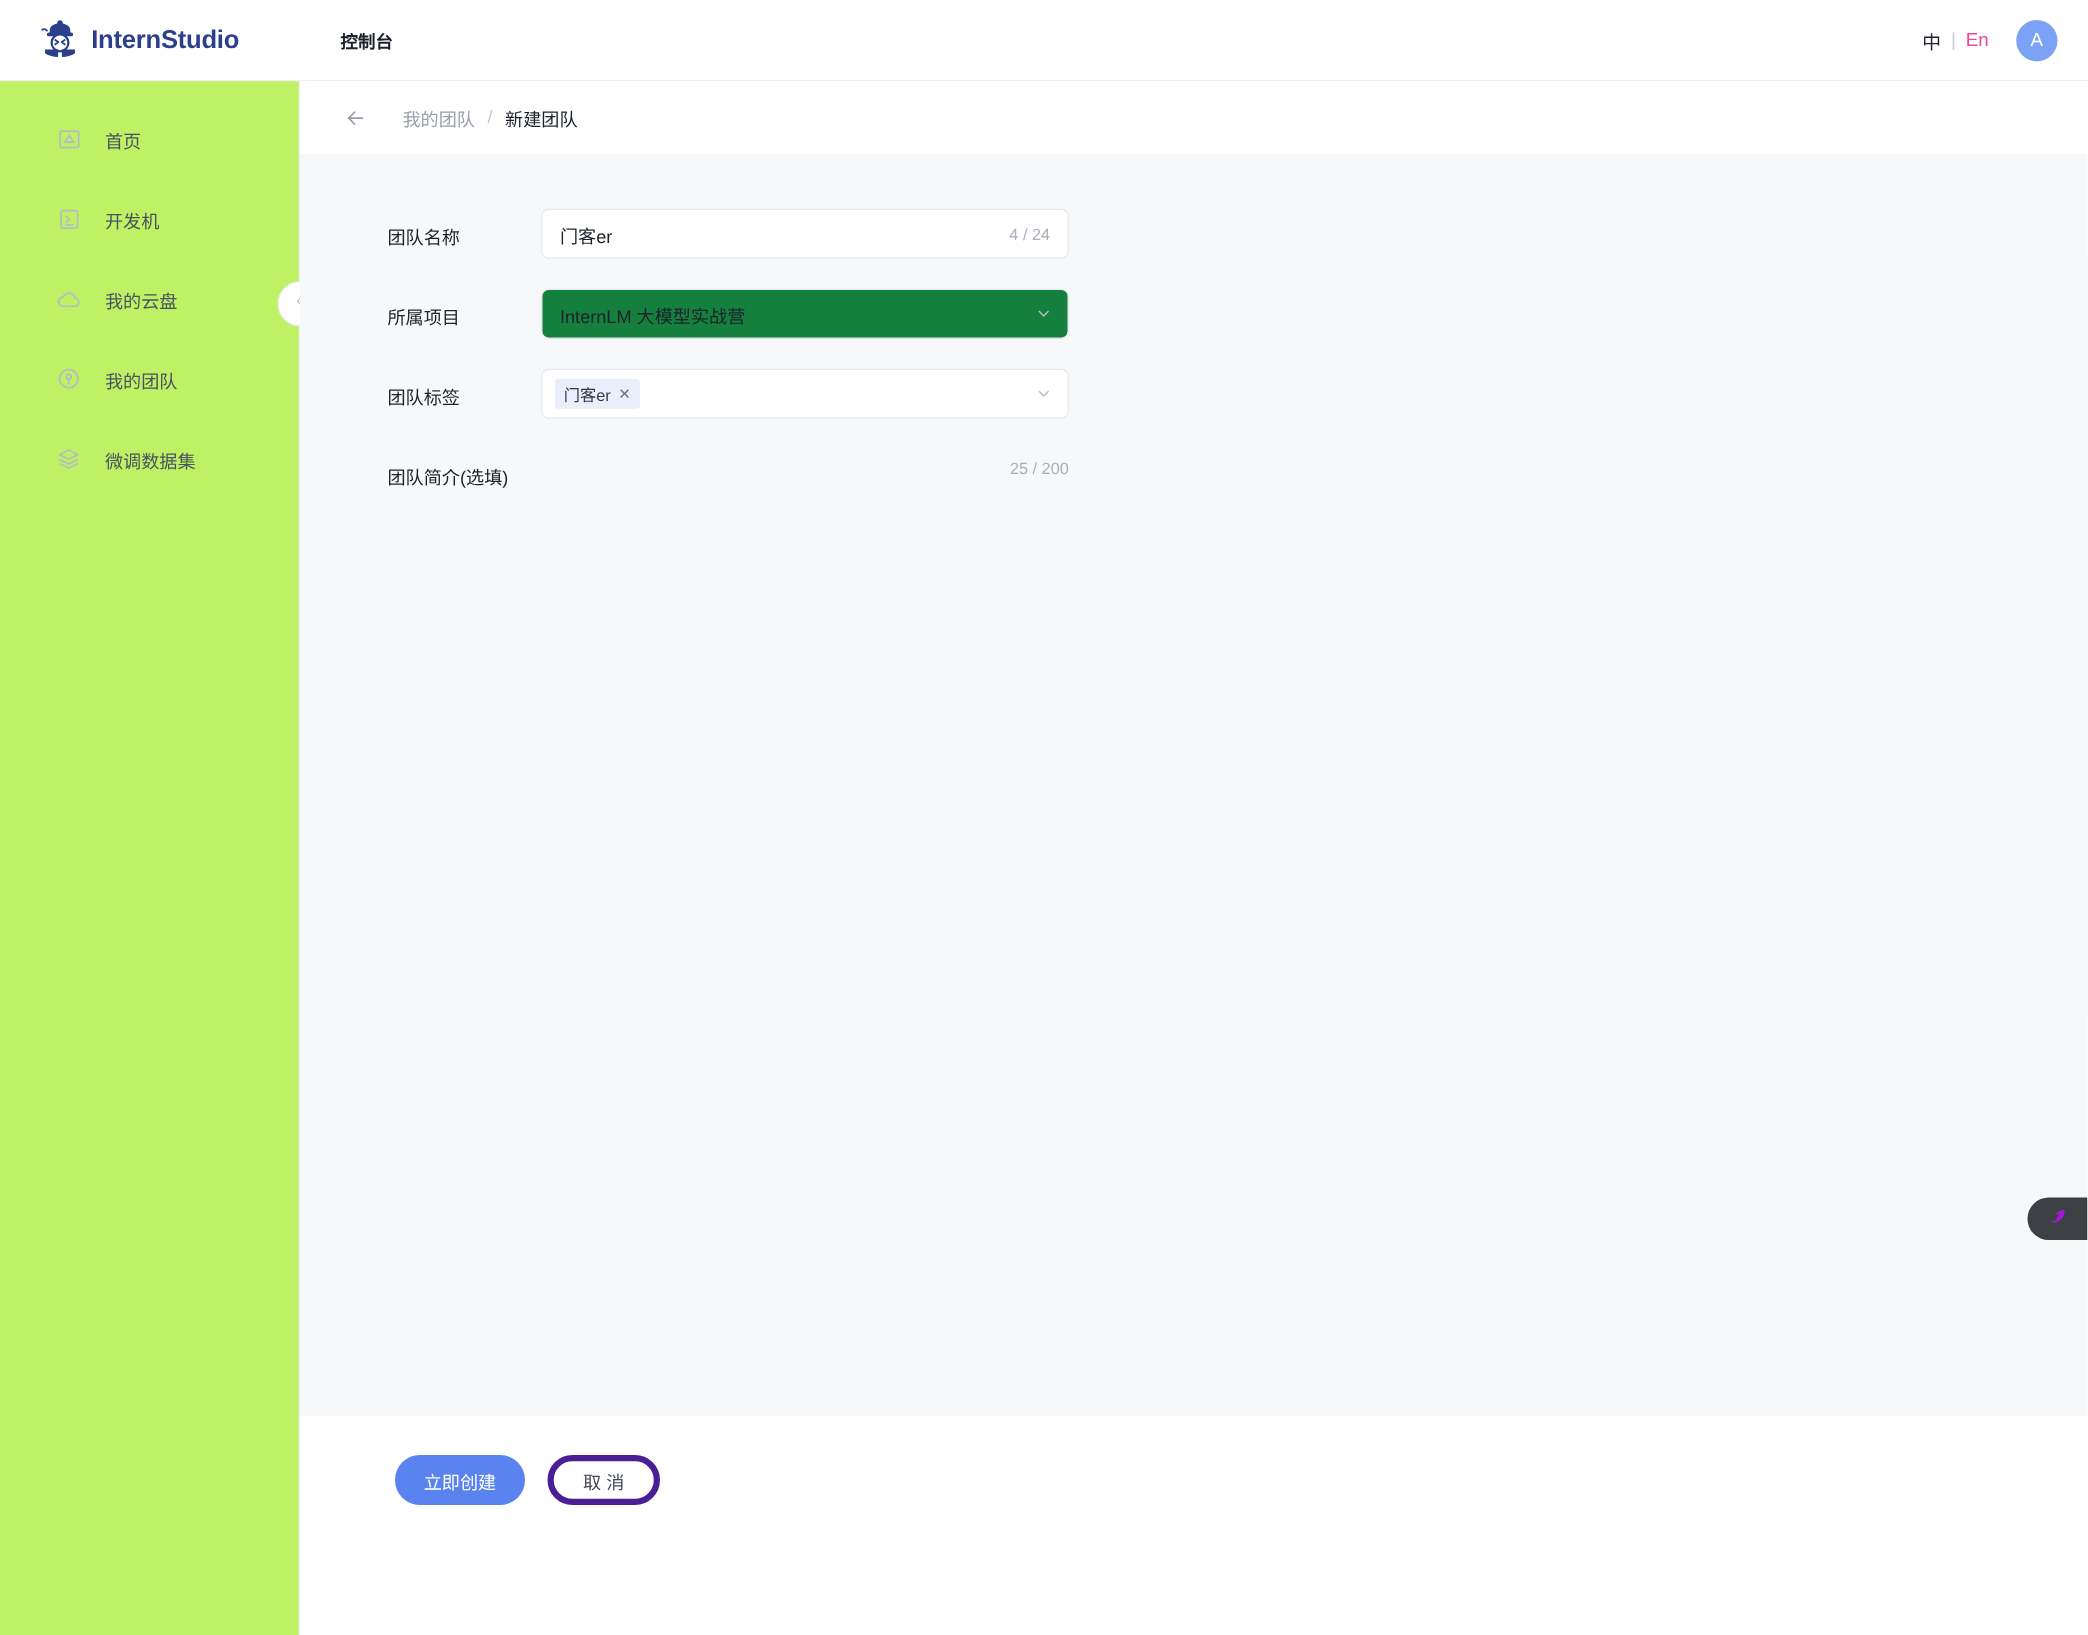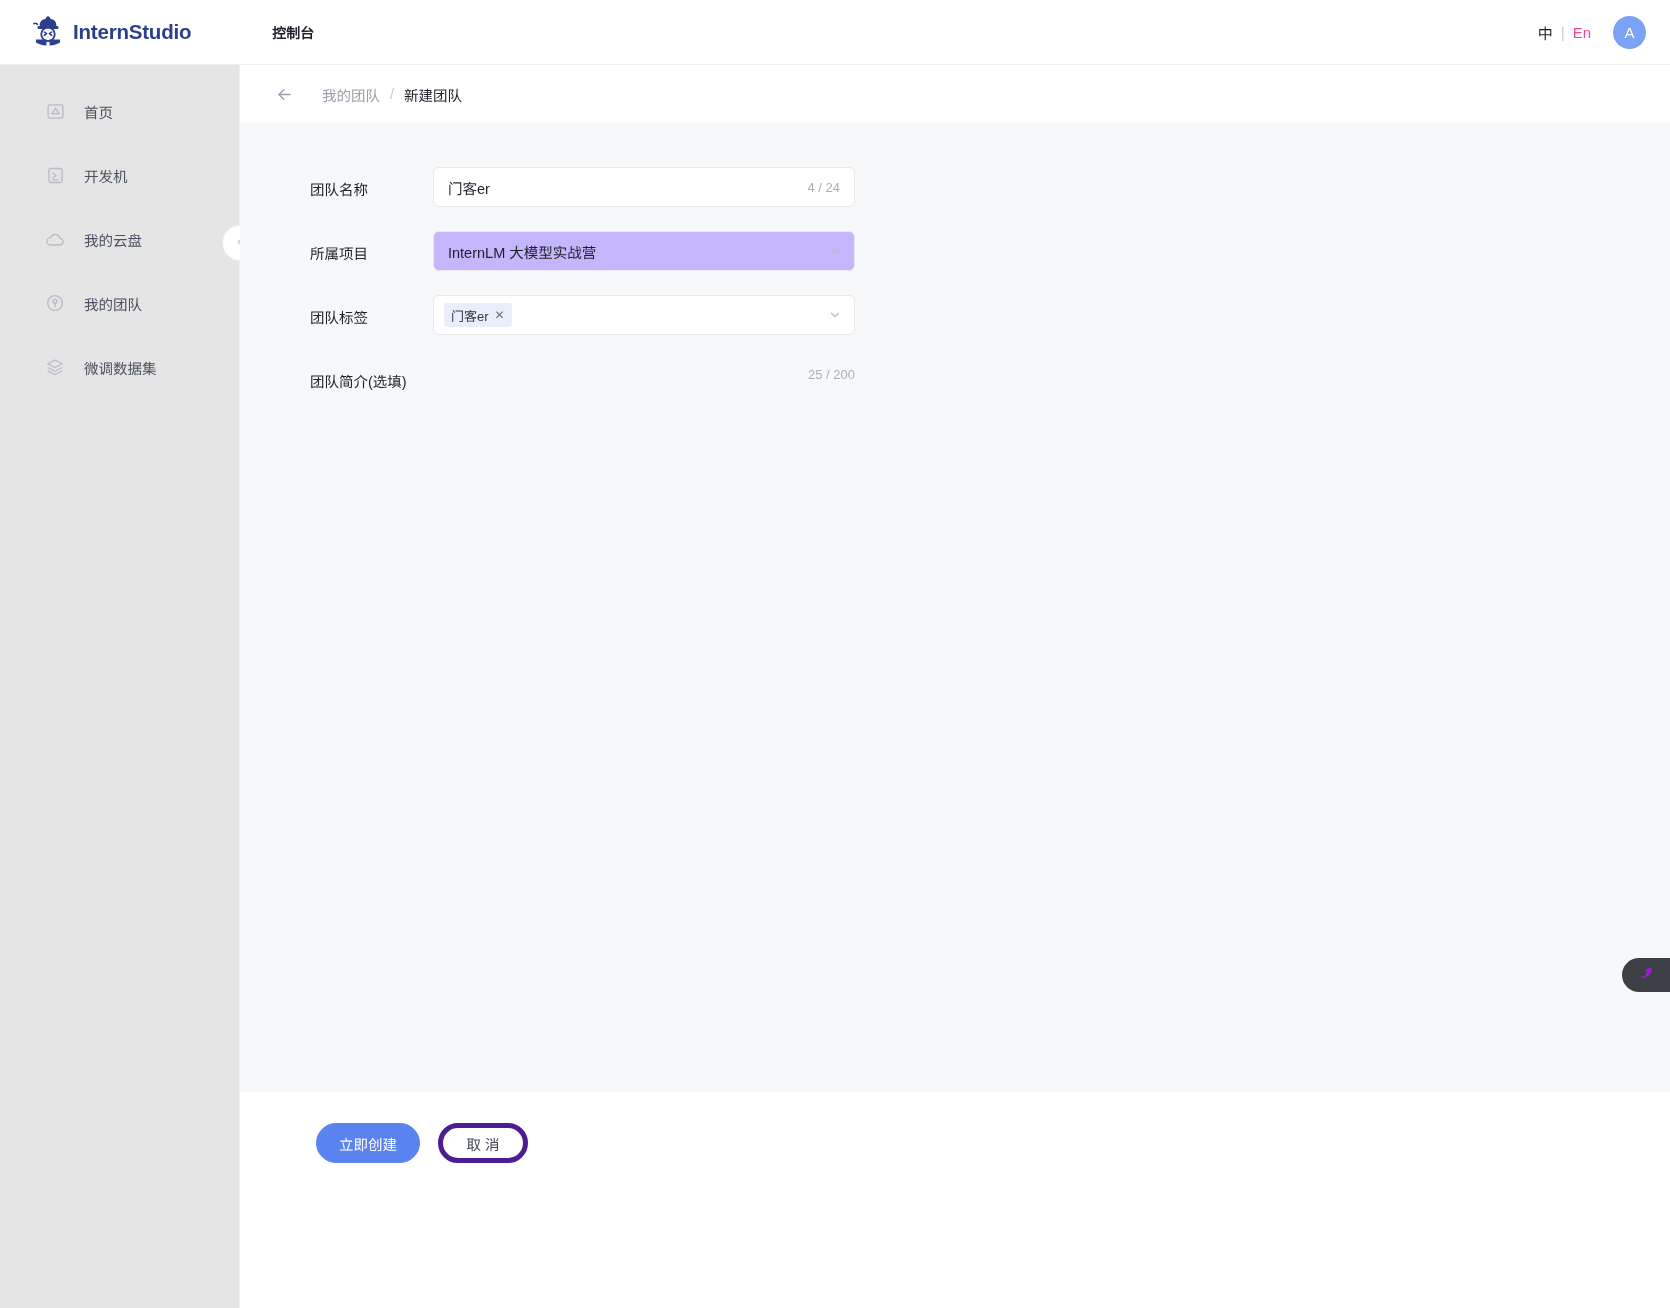--- a/index.html
+++ b/index.html
@@ -63,21 +63,21 @@
     background: #7ba2f5;
     color: #ffffff;
     font-size: 15px;
     display: flex; align-items: center; justify-content: center;
   }
 
   
   .sidebar {
     position: absolute; top: 65px; left: 0;
     width: 240px; height: 1243px;
-    background: #e5e5e5;
+    background: #bef264;
     border-right: 1px solid #eef0f3;
     padding-top: 24px;
   }
   .nav-item {
     display: flex; align-items: center;
     height: 44px;
     padding-left: 44px;
     margin-bottom: 20px;
     cursor: pointer;
   }
@@ -170,21 +170,21 @@
     flex: 1;
   }
   .counter-inline {
     font-size: 13px;
     color: #a9afb8;
     white-space: nowrap;
   }
 
   .select-input {
     height: 40px;
-    background: #c4b5fd;
+    background: #15803d;
     border: 1px solid #e6e8eb;
     border-radius: 6px;
     display: flex; align-items: center;
     padding: 0 12px 0 14px;
     cursor: pointer;
   }
   .select-input .value {
     flex: 1;
     font-size: 14.5px;
     color: #1d2129;
@@ -234,21 +234,21 @@
   .counter-below {
     margin-top: 8px;
     text-align: right;
     font-size: 13px;
     color: #a9afb8;
   }
 
   
   .footer {
     position: absolute;
-    left: 240px; top: 1092px;
+    left: 240px; top: 1133px;
     width: 1430px; height: 175px;
     background: #ffffff;
   }
   .footer-inner {
     display: flex; align-items: center;
     padding-left: 76px;
     padding-top: 31px;
     gap: 18px;
   }
   .btn {

